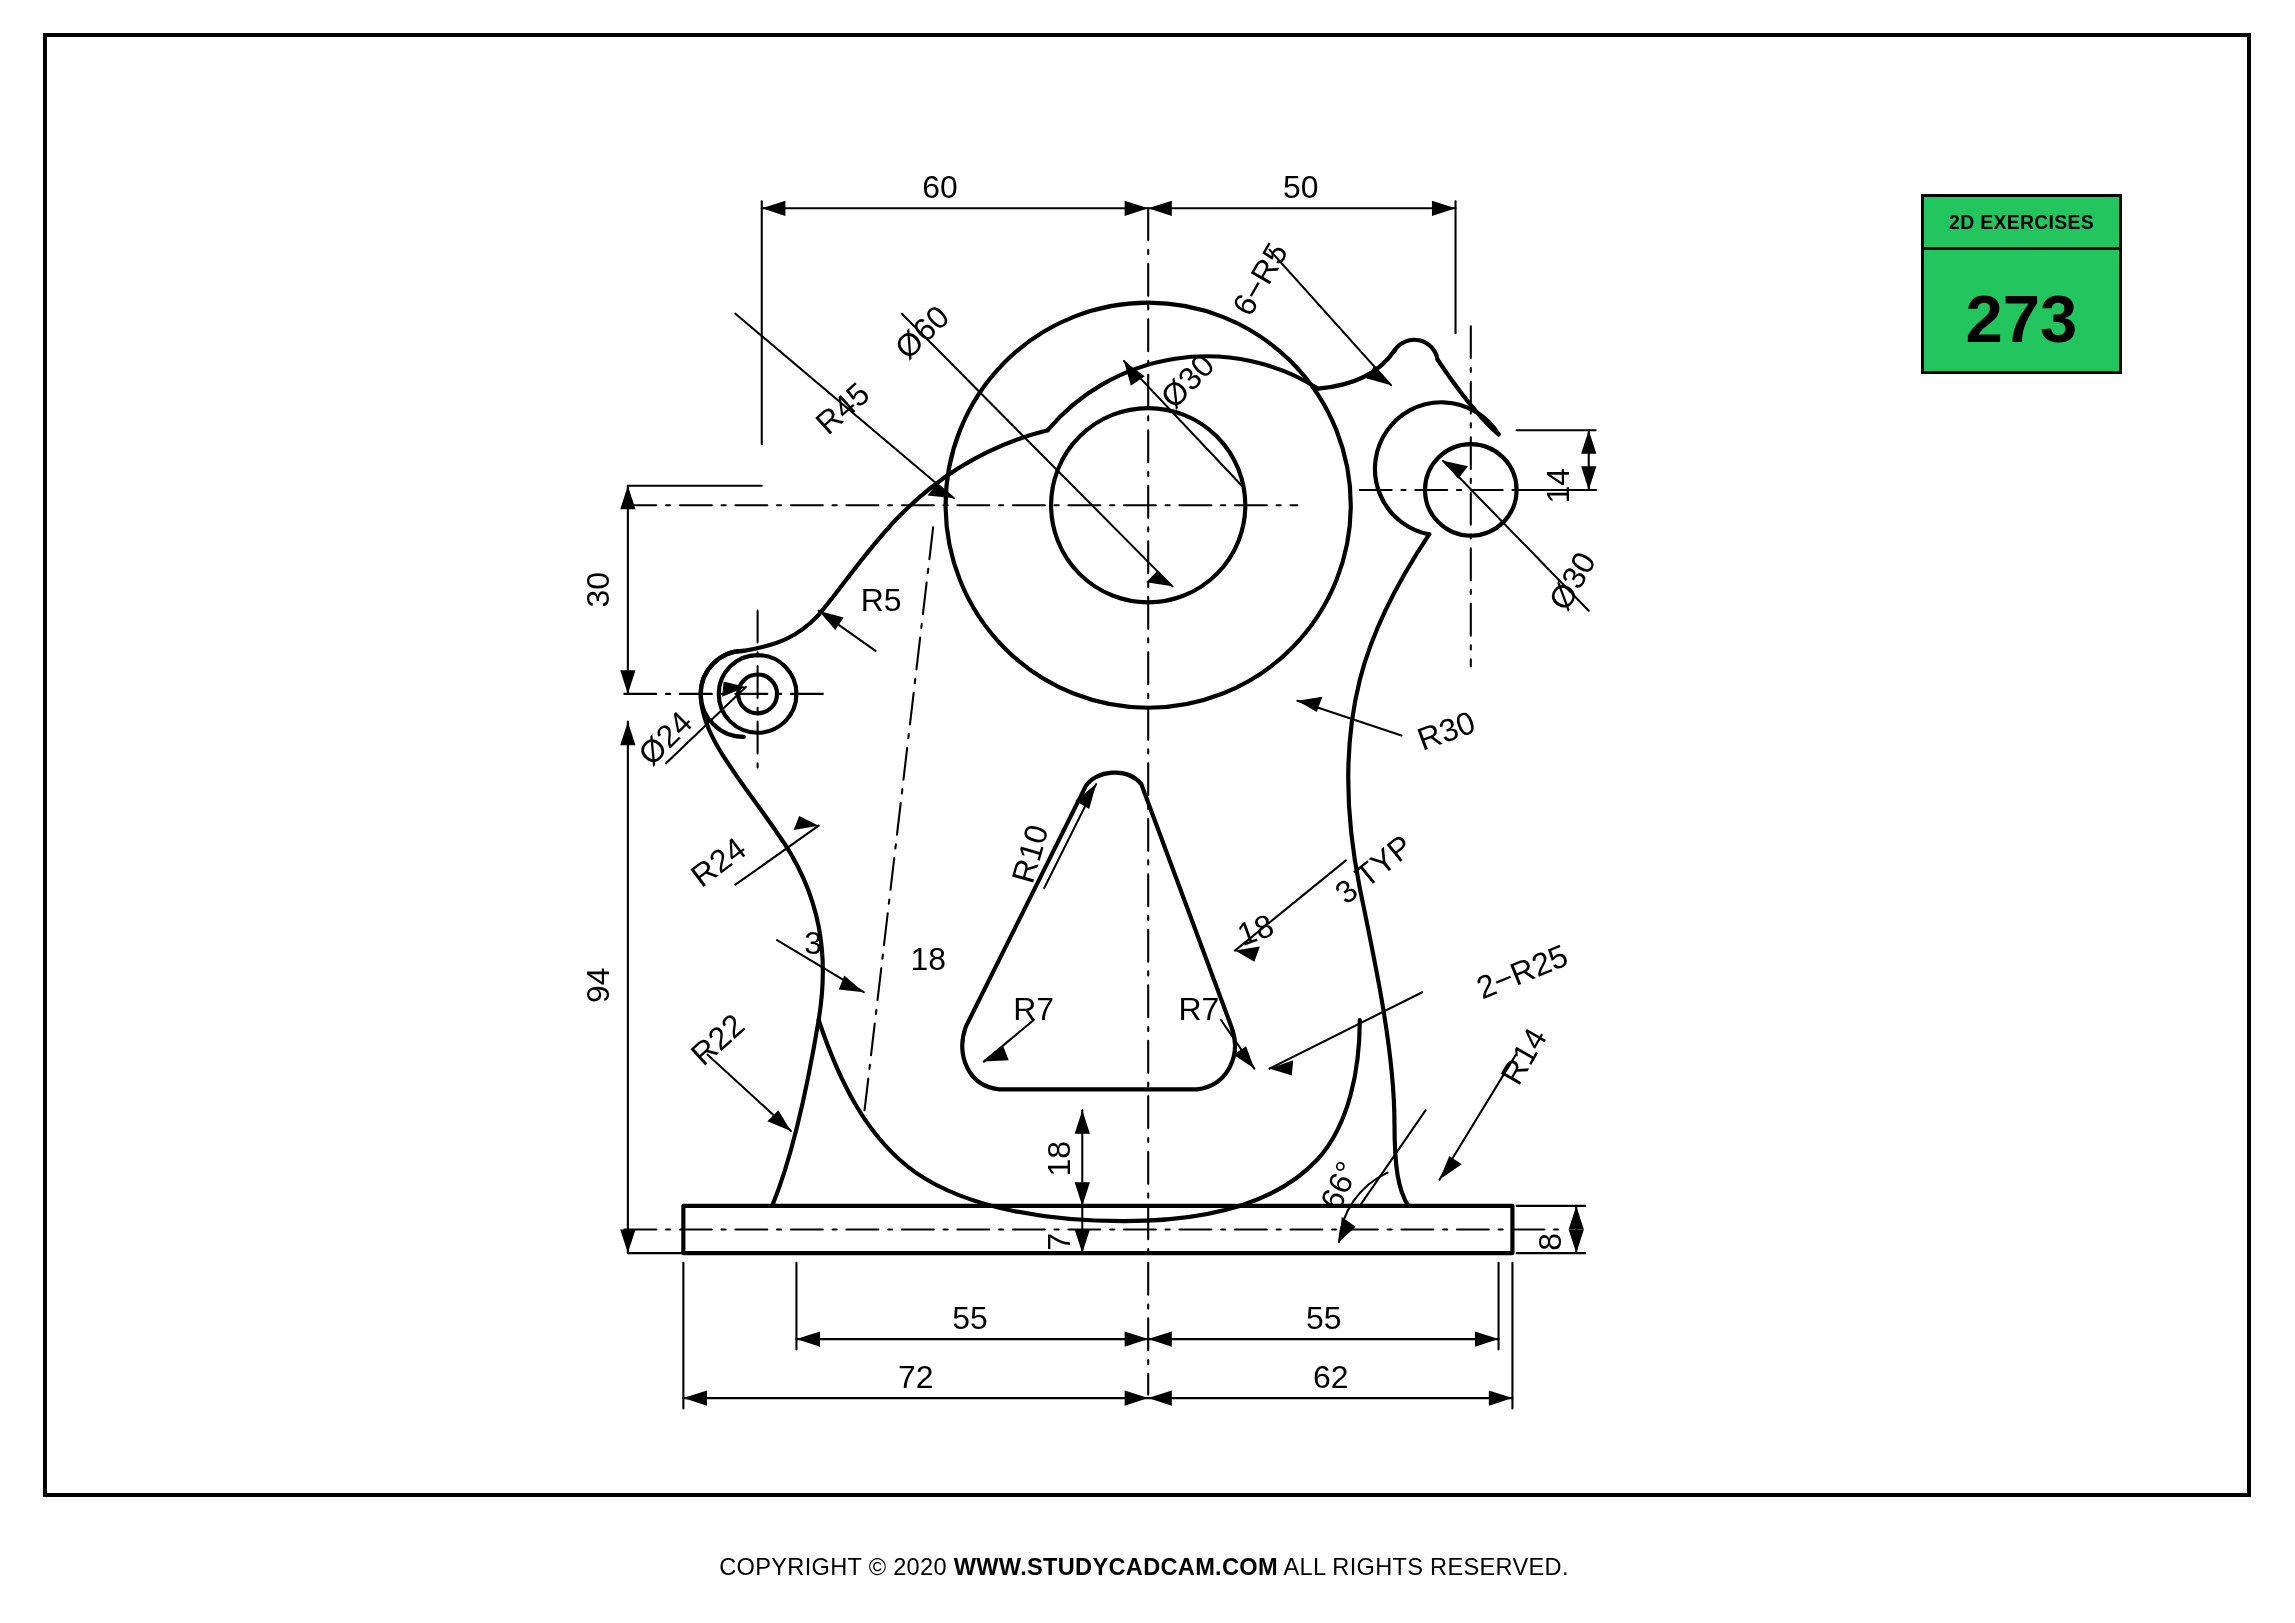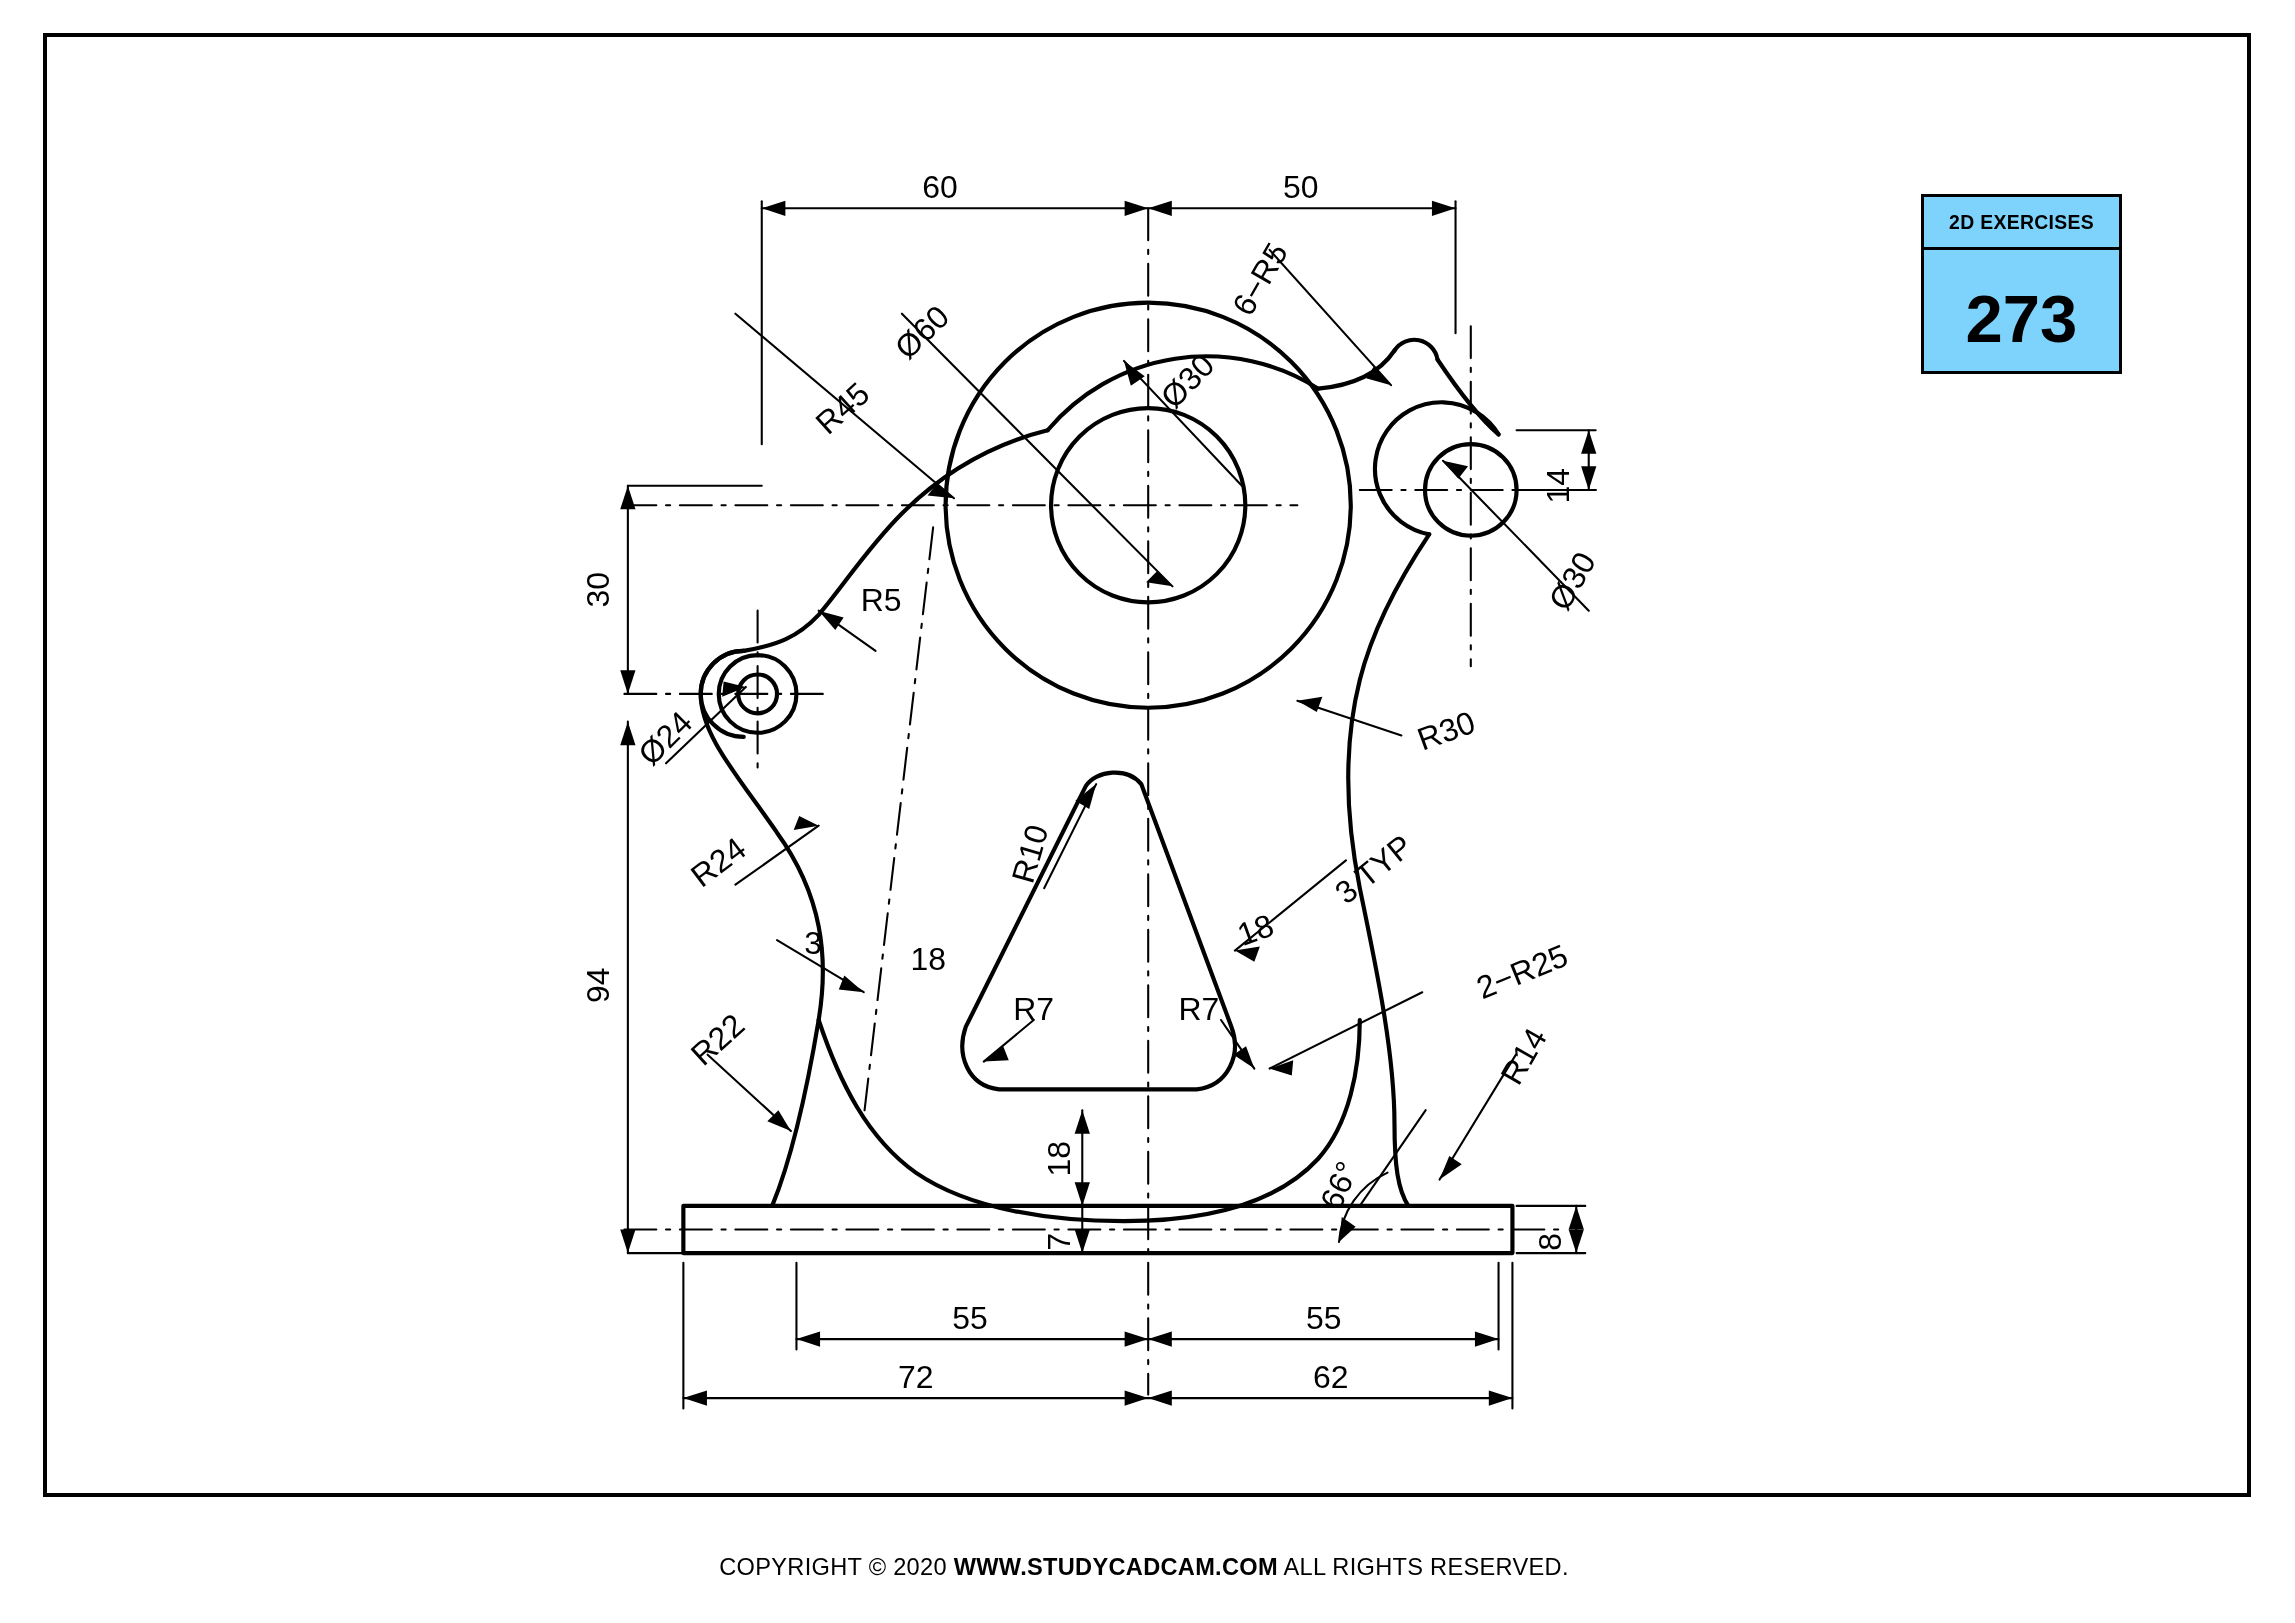--- a/index.html
+++ b/index.html
@@ -1,21 +1,21 @@
 <!DOCTYPE html>
 <html style="font-size:11px"><head>
 <meta charset="utf-8">
 <style>
   html,body{margin:0;padding:0;background:#ffffff;}
   body{font-family:"Liberation Sans", sans-serif;}
   #page{position:relative;width:2295px;height:1623px;background:#ffffff;overflow:hidden;}
   #frame{position:absolute;left:43px;top:33px;width:2208px;height:1464px;border:4.9px solid #000;box-sizing:border-box;}
   #footer{position:absolute;left:0;top:1554px;width:2288px;text-align:center;font-size:23.6px;letter-spacing:0.3px;color:#000;}
   #footer .bold{font-weight:bold;}
-  #title-block{position:absolute;left:1921px;top:194px;width:201px;height:180px;border:3.5px solid #000;box-sizing:border-box;background:#7dd3fc;}
+  #title-block{position:absolute;left:1921px;top:194px;width:201px;height:180px;border:3.5px solid #000;box-sizing:border-box;background:#22c55e;}
   #title-block .tb-top{height:50px;border-bottom:3.5px solid #000;display:flex;align-items:center;justify-content:center;font-size:19.4px;font-weight:bold;letter-spacing:0.3px;}
   #title-block .tb-num{height:136px;display:flex;align-items:center;justify-content:center;font-size:67px;font-weight:bold;}
   svg{position:absolute;left:0;top:0;}
   .lbl{font-family:"Liberation Sans", sans-serif;font-size:46px;fill:#000;}
 </style>
 </head>
 <body>
 
 <div id="page">
 

